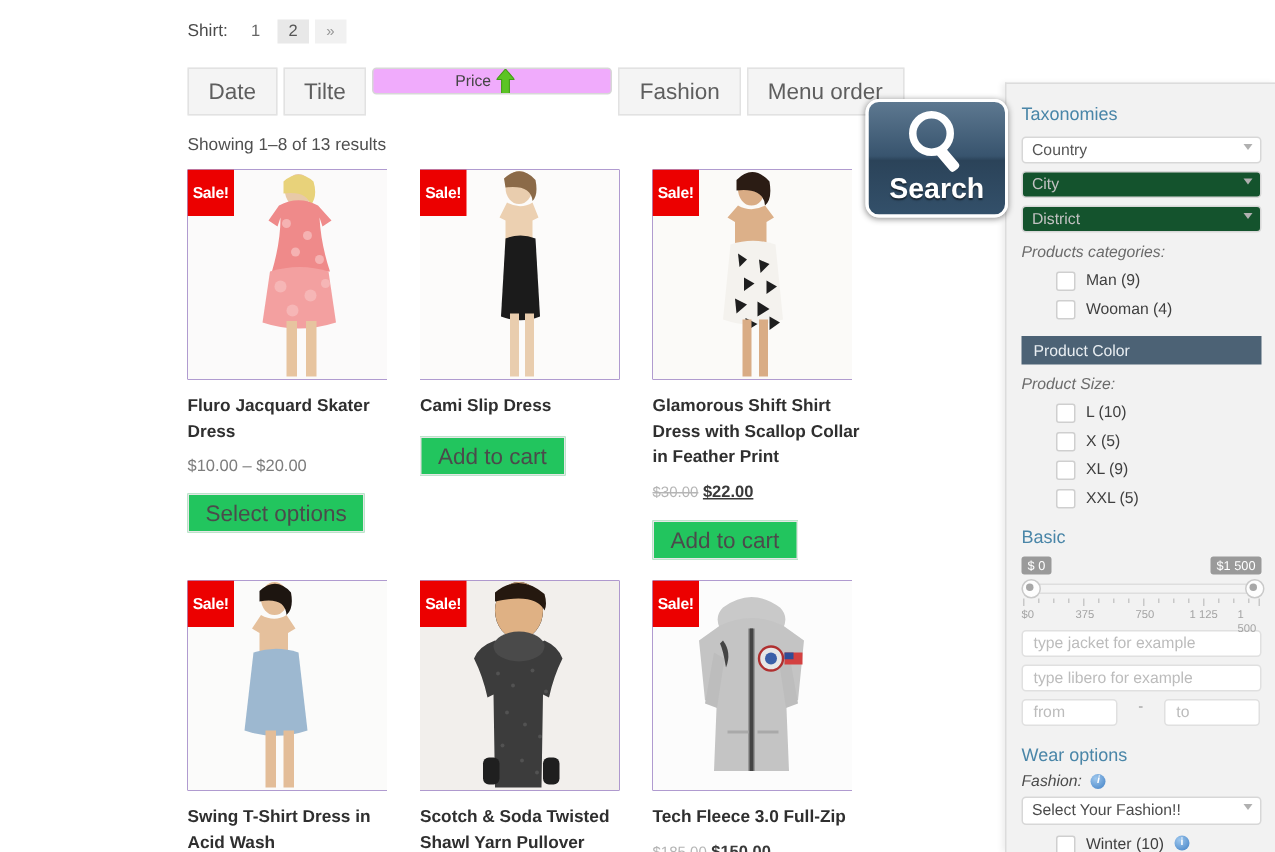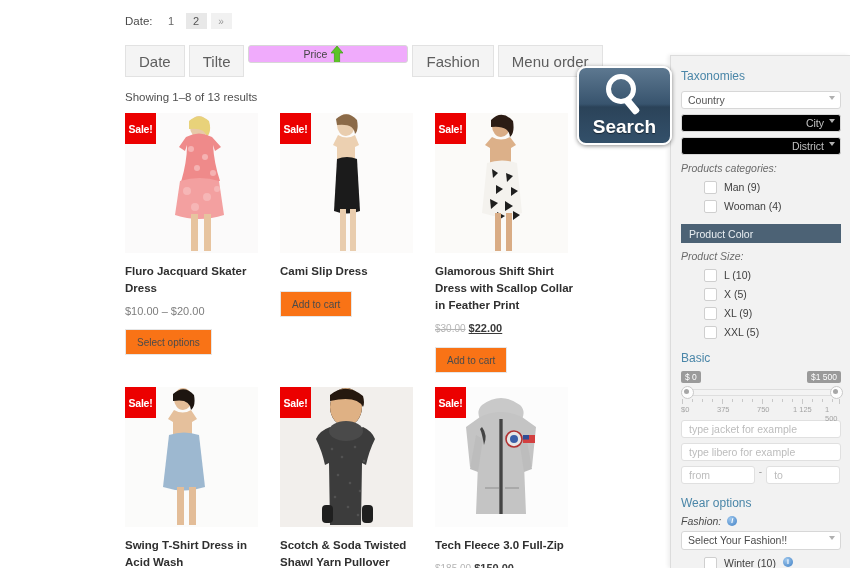--- a/index.html
+++ b/index.html
@@ -48,21 +48,21 @@
   .ptitle{
     margin-top:10px;font-size:11.5px;font-weight:bold;color:#2f2f2f;
     line-height:17px;width:140px;
   }
   .price{margin-top:7px;font-size:11px;color:#555;line-height:14px;}
   .price .old{color:#b5b5b5;text-decoration:line-through;font-size:10px;margin-right:3px;}
   .price .new{color:#3a3a3a;text-decoration:underline;font-weight:bold;font-size:11px;}
   .price .range{color:#7d7d7d;font-size:11px;}
   .cartbtn{
     margin-top:11px;display:inline-flex;align-items:center;justify-content:center;
-    background:#f97316;border:1px solid #e6e6e6;color:#4b4b4b;font-size:10px;
+    background:#22c55e;border:1px solid #e6e6e6;color:#4b4b4b;font-size:15px;
     height:24px;padding:0 11px;
   }
 
   
   .ph{position:absolute;inset:0;}
 
   
   .searchbadge{
     position:absolute;left:577px;top:66px;width:95px;height:79px;
     background:linear-gradient(#5c7792,#2f4considered);
@@ -88,21 +88,21 @@
     box-shadow:-2px 0 4px rgba(0,0,0,.07);
   }
   .sb-h{color:#4a86a8;font-size:12px;margin:0 0 8px 0;font-weight:normal;}
   .sb-h2{color:#4a86a8;font-size:12px;margin:12px 0 5px 0;font-weight:normal;}
   .sel{
     width:160px;height:18px;box-sizing:border-box;background:#fff;
     border:1px solid #d7d7d7;border-radius:3px;margin-bottom:5px;
     font-size:10.5px;color:#555;padding:0 16px 0 6px;line-height:16px;
     position:relative;white-space:nowrap;overflow:hidden;
   }
-  .sel.dim{color:#c2c2c2;background:#000000;text-align:right;}
+  .sel.dim{color:#c2c2c2;background:#14532d;}
   .sel .car{position:absolute;right:5px;top:4px;border-left:3px solid transparent;
     border-right:3px solid transparent;border-top:4px solid #b0b0b0;}
   .sb-sub{font-style:italic;color:#6b6b6b;font-size:10.5px;margin:7px 0 7px 0;}
   .ck{display:flex;align-items:flex-start;gap:7px;margin-bottom:6px;font-size:10.5px;color:#3f3f3f;padding-left:23px;}
   .ckbox{width:11px;height:11px;background:#fff;border:1px solid #cfcfcf;border-radius:2px;flex:none;}
   .colorbar{
     background:#4c6275;color:#e9eef2;font-size:10.5px;height:19px;
     display:flex;align-items:center;padding-left:8px;margin:11px 0 0 0;width:160px;
     box-sizing:border-box;
   }
@@ -118,40 +118,40 @@
     background:#a7a7a7;display:block;}
   .sl-ticks{position:relative;height:6px;margin-top:2px;}
   .sl-ticks i{position:absolute;top:0;width:1px;background:#c8c8c8;}
   .sl-nums{position:relative;height:10px;font-size:7.5px;color:#a4a4a4;}
   .sl-nums span{position:absolute;top:0;}
   .txtinput{
     width:160px;height:18px;box-sizing:border-box;background:#fff;border:1px solid #e0e0e0;
     border-radius:3px;font-size:10.5px;color:#bcbcbc;padding:0 7px;line-height:16px;
     margin-top:5px;white-space:nowrap;overflow:hidden;
   }
-  .fromto{display:flex;align-items:flex-start;gap:4px;margin-top:5px;}
+  .fromto{display:flex;align-items:flex-start;gap:14px;margin-top:5px;}
   .fromto .txtinput{width:74px;margin-top:0;}
   .fromto .dash{color:#9a9a9a;font-size:10px;}
   .fashion-lbl{font-size:10.5px;color:#4b4b4b;font-style:italic;display:flex;align-items:center;gap:6px;margin:5px 0 4px;}
   .info{
     width:10px;height:10px;border-radius:50%;
     background:radial-gradient(circle at 35% 30%,#9fc8ee,#3f7fc4);
     color:#fff;font-size:7px;line-height:10px;text-align:center;font-weight:bold;flex:none;
   }
   .sel.wide{width:160px;height:19px;color:#4b4b4b;}
 </style>
 </head>
 <body>
 
 <div class="page">
 
   <div class="shop">
 
     <div class="pages-row">
-      <span class="pages-label">Date:</span>
+      <span class="pages-label">Shirt:</span>
       <span class="page-num">1</span>
       <span class="page-num active">2</span>
       <span class="page-num next">»</span>
     </div>
 
     <div class="sortbar">
       <div class="sortbtn">
         <span>Date</span>
       </div>
       <div class="sortbtn">

